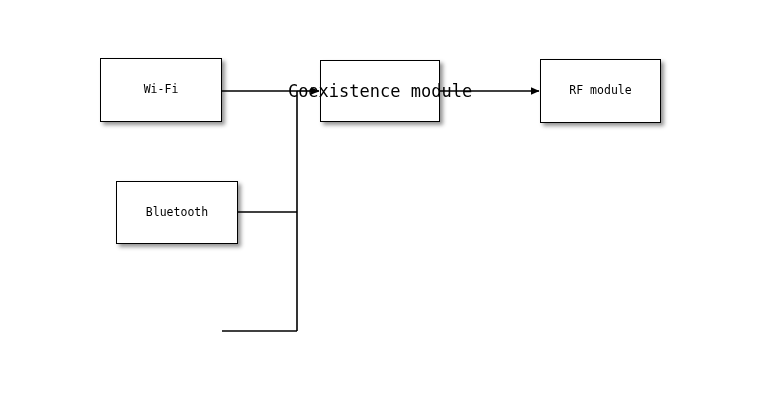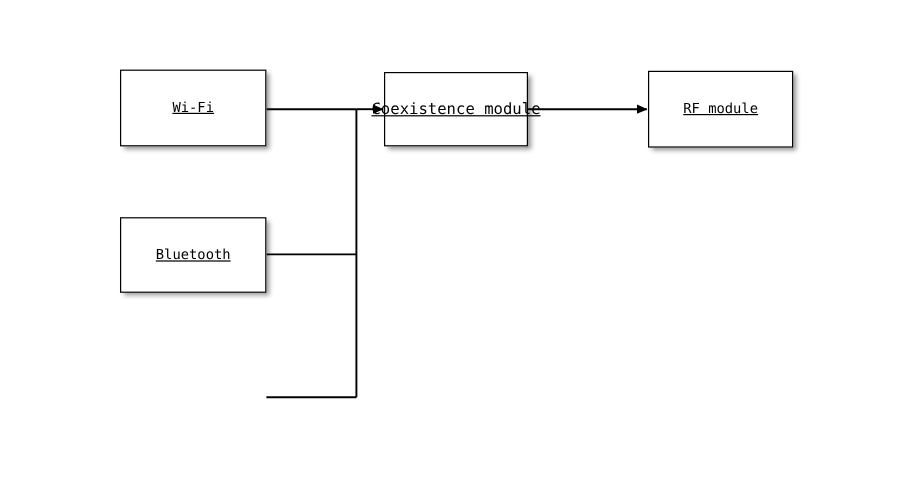--- a/index.html
+++ b/index.html
@@ -25,23 +25,22 @@
     align-items: center;
     justify-content: center;
     z-index: 3;
   }
   .node-label {
     font-size: 11.5px;
     color: #000000;
     line-height: 1;
     white-space: nowrap;
     letter-spacing: 0px;
-    text-decoration: underline;
   }
-  .node-coex .node-label { font-size: 13px; }
+  .node-coex .node-label { font-size: 17px; }
   .edge-svg {
     position: absolute;
     left: 0;
     top: 0;
     width: 760px;
     height: 420px;
     z-index: 1;
     overflow: visible;
   }
 </style>
@@ -67,21 +66,21 @@
 
     <path d="M297,91 L319,91" stroke="#000000" stroke-width="1.6" fill="none" marker-end="url(#arrowhead)"></path>
 
     <path d="M440,91 L539,91" stroke="#000000" stroke-width="1.6" fill="none" marker-end="url(#arrowhead)"></path>
   </svg>
 
   <div class="node node-wifi" style="left:100px; top:58px; width:122px; height:64px;">
     <span class="node-label">Wi-Fi</span>
   </div>
 
-  <div class="node node-bluetooth" style="left:100px; top:181px; width:122px; height:63px;">
+  <div class="node node-bluetooth" style="left:116px; top:181px; width:122px; height:63px;">
     <span class="node-label">Bluetooth</span>
   </div>
 
 
   <div class="node node-coex" style="left:320px; top:60px; width:120px; height:62px;">
     <span class="node-label">Coexistence module</span>
   </div>
 
   <div class="node node-rf" style="left:540px; top:59px; width:121px; height:64px;align-items:center;">
     <span class="node-label">RF module</span>

